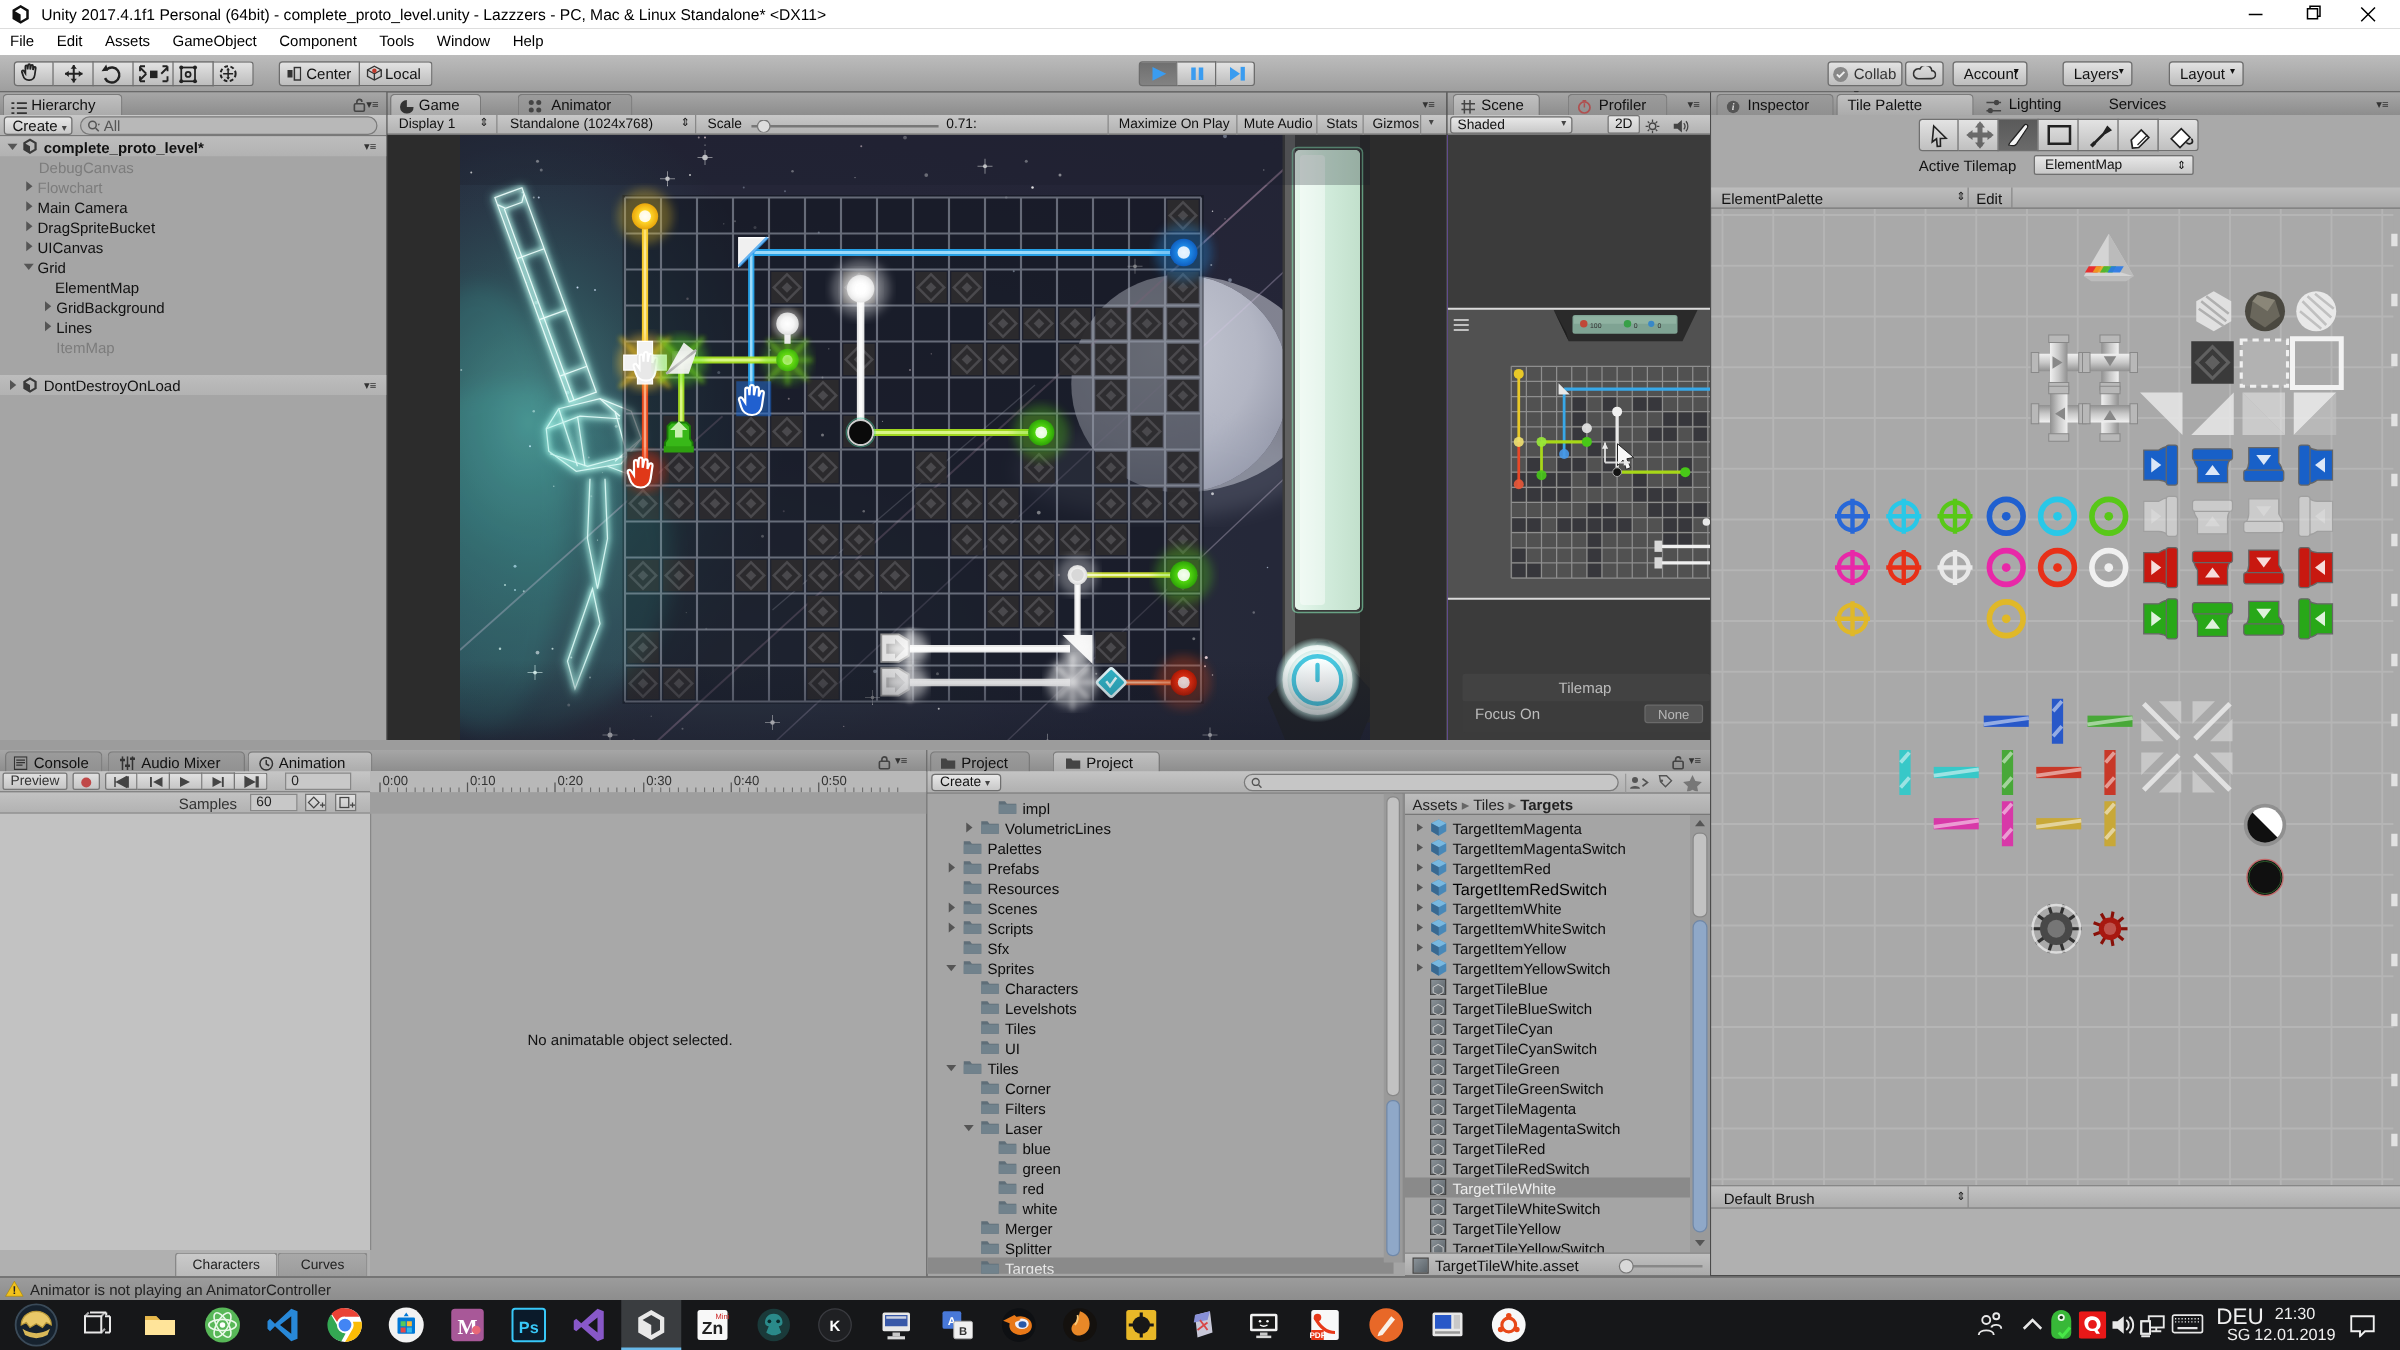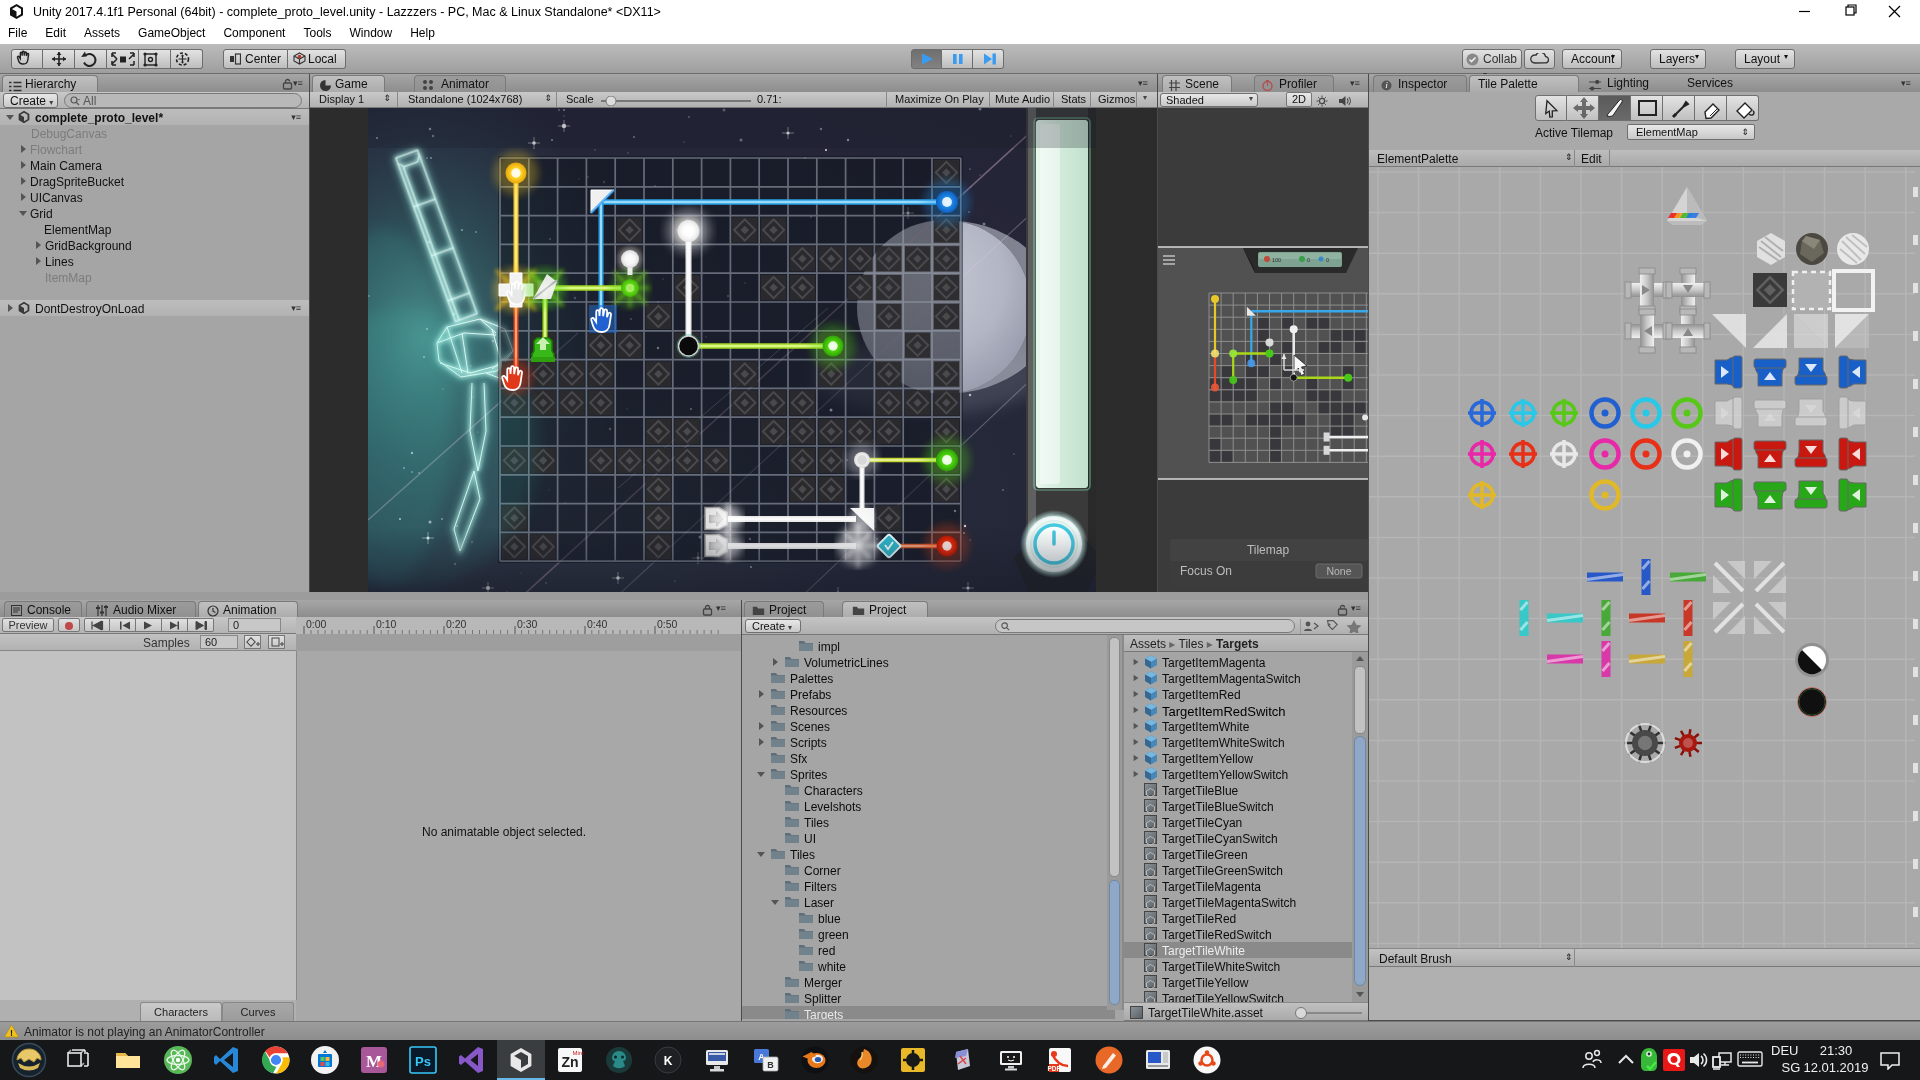--- a/index.html
+++ b/index.html
@@ -2391,21 +2391,21 @@
           <line x1="5.6" y1="6.5" x2="6.6" y2="6.5"></line>
           <line x1="8.2" y1="6.5" x2="9.2" y2="6.5"></line>
           <line x1="10.8" y1="6.5" x2="11.8" y2="6.5"></line>
           <line x1="13.4" y1="6.5" x2="14.4" y2="6.5"></line>
           <line x1="16.0" y1="6.5" x2="17.0" y2="6.5"></line>
           <line x1="18.6" y1="6.5" x2="19.6" y2="6.5"></line>
           <line x1="21.2" y1="6.5" x2="22.2" y2="6.5"></line>
           <line x1="5" y1="11.5" x2="21" y2="11.5" stroke-width="1.8"></line>
         </g>
       </svg>
-      <div class="txt" style="left:1771px;top:3px;width:40px;text-align:left;font-size:13px;color:#f0f0f0">DEU</div>
+      <div class="txt" style="left:1771px;top:3px;width:40px;text-align:right;font-size:18px;color:#f0f0f0">DEU</div>
       <div class="txt" style="left:1771px;top:20px;width:40px;text-align:center;font-size:13px;color:#f0f0f0">SG</div>
       <div class="txt" style="left:1806px;top:3px;width:60px;text-align:center;font-size:13px;color:#f0f0f0">21:30</div>
       <div class="txt" style="left:1799px;top:20px;width:74px;text-align:center;font-size:13px;color:#f0f0f0">12.01.2019</div>
       <svg class="abs" style="left:1879px;top:11px" width="22" height="19" viewBox="0 0 22 19" fill="none" stroke="#f0f0f0" stroke-width="1.5">
         <path d="M2 2 h18 v12 h-7 l-4 4 v-4 H2 z"></path>
       </svg>
     </div>
 
 </div>
 

